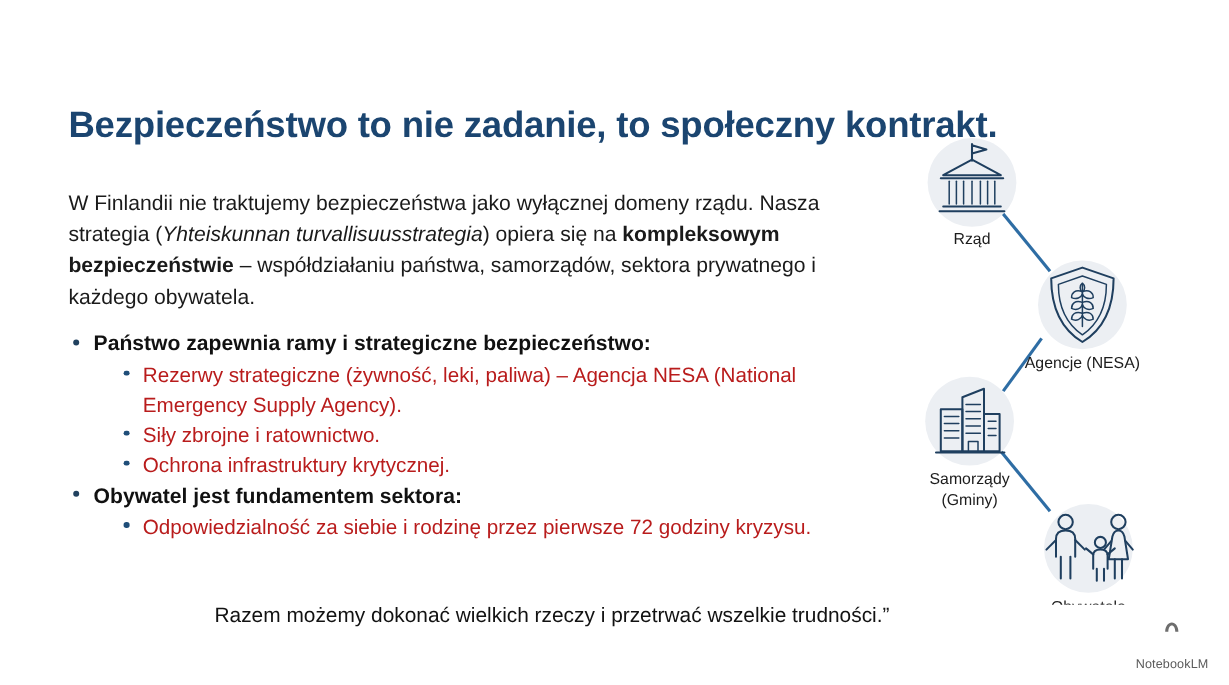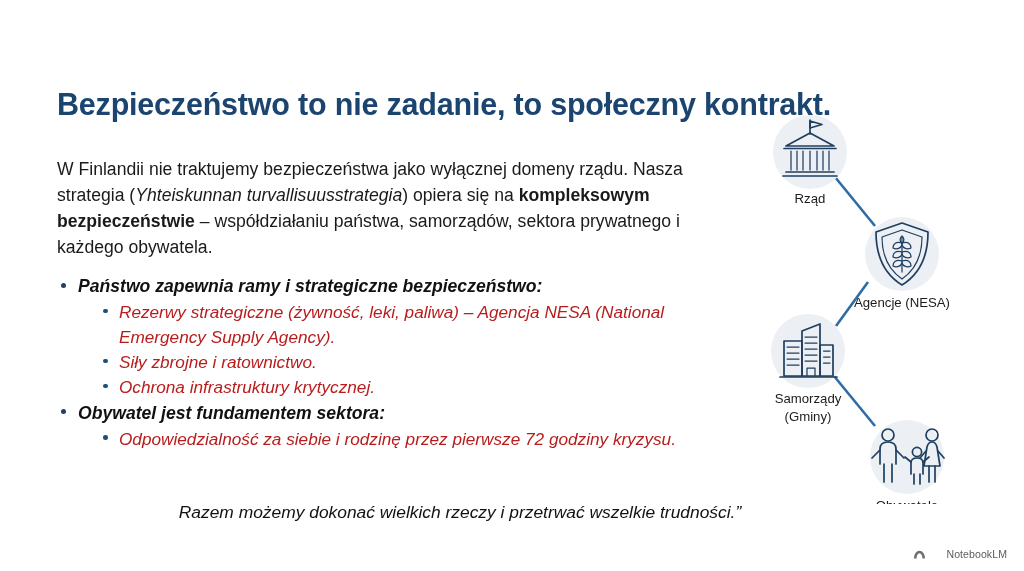--- a/index.html
+++ b/index.html
@@ -50,21 +50,20 @@
     color: #1a1a1a;
     margin: 16px 0 14px 0;
   }
   #intro-paragraph .it { font-style: italic; }
   #intro-paragraph .bd { font-weight: bold; }
 
   ul.lvl1 {
     list-style: none;
     margin: 0;
     padding: 0;
-    font-style: italic;
   }
   ul.lvl1 > li {
     position: relative;
     padding-left: 21px;
     margin-bottom: 1px;
   }
   ul.lvl1 > li > .marker {
     position: absolute;
     left: 4px;
     top: 0.53em;
@@ -106,21 +105,20 @@
     font-weight: normal;
   }
 
   
   #quote-block {
     position: absolute;
     left: 60px;
     top: 500px;
     width: 800px;
     text-align: center;
-    font-style: italic;
     font-size: 17.4px;
     line-height: 1.42;
     color: #121212;
   }
   #quote-attribution { display: block; }
 
   
   #diagram {
     position: absolute;
     left: 742px;
@@ -144,20 +142,21 @@
   #watermark {
     position: absolute;
     right: 17px;
     bottom: 11px;
     display: flex;
     align-items: center;
     gap: 20px;
     color: #5c5c5c;
     font-size: 10.5px;
     letter-spacing: 0.1px;
+    flex-direction: column;
   }
   #watermark-logo { display: block; }
 </style>
 </head>
 <body>
 
 <div id="slide">
 
   <h1 id="slide-title">Bezpieczeństwo to nie zadanie, to społeczny kontrakt.</h1>
 

